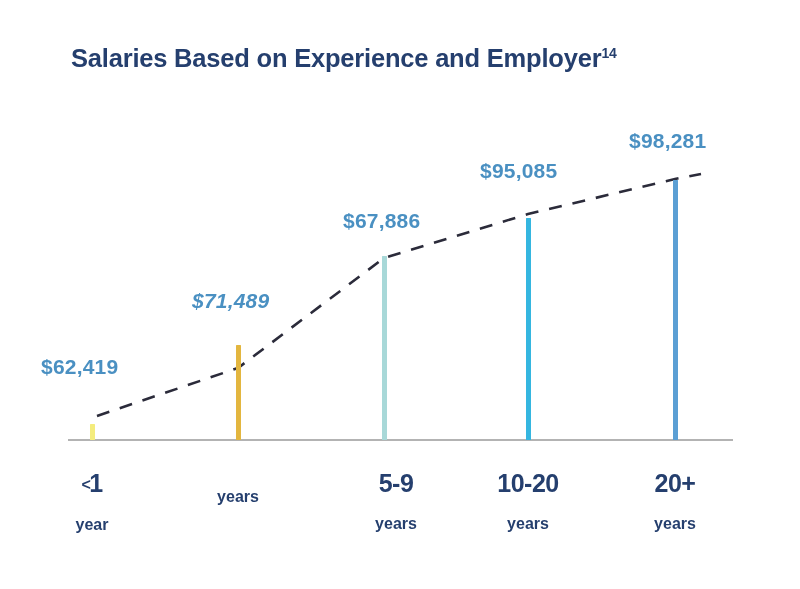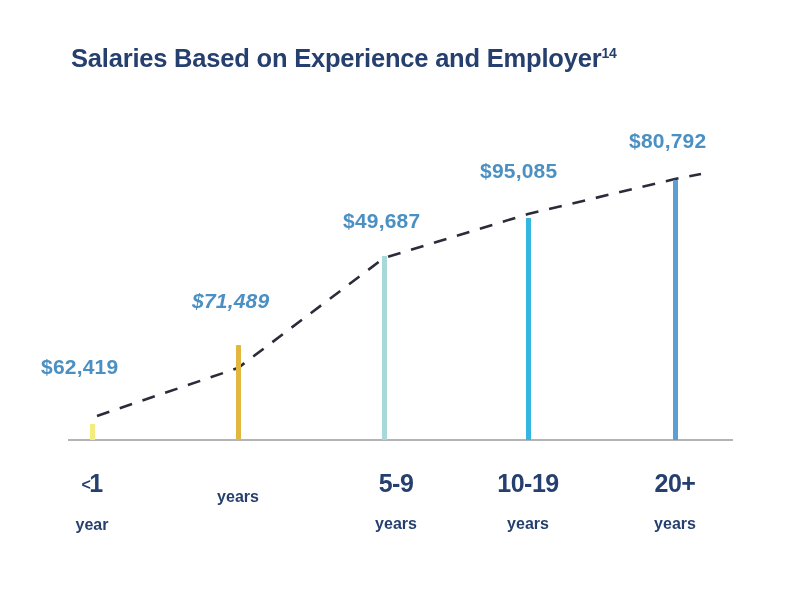--- a/index.html
+++ b/index.html
@@ -119,40 +119,40 @@
     </svg>
 
     <div class="bar" style="left:90px; top:424px; height:16px; background:#f4ec7d;"></div>
     <div class="bar" style="left:236px; top:345px; height:95px; background:#e3b63f;"></div>
     <div class="bar" style="left:382px; top:256px; height:184px; background:#a8d8d8;"></div>
     <div class="bar" style="left:526px; top:218px; height:222px; background:#35b6e0;"></div>
     <div class="bar" style="left:673px; top:180px; height:260px; background:#5b9fd4;"></div>
 
     <div class="value-label" style="left:41px; top:355px;">$62,419</div>
     <div class="value-label" style="left:192px; top:289px;font-style:italic;">$71,489</div>
-    <div class="value-label" style="left:343px; top:209px;">$49,687</div>
+    <div class="value-label" style="left:343px; top:209px;">$67,886</div>
     <div class="value-label" style="left:480px; top:159px;">$95,085</div>
-    <div class="value-label" style="left:629px; top:129px;">$80,792</div>
+    <div class="value-label" style="left:629px; top:129px;">$98,281</div>
 
     <div class="cat-label" style="left:32px; top:470px; width:120px;">
       <span class="cat-top"><span class="lt">&lt;</span><span>1</span></span>
       <span class="cat-bottom">year</span>
     </div>
 
     <div class="cat-label" style="left:178px; top:470px; width:120px;">
       <span class="cat-bottom">years</span>
     </div>
 
     <div class="cat-label" style="left:336px; top:470px; width:120px;">
       <span class="cat-top">5-9</span>
       <span class="cat-bottom">years</span>
     </div>
 
     <div class="cat-label" style="left:468px; top:470px; width:120px;">
-      <span class="cat-top">10-19</span>
+      <span class="cat-top">10-20</span>
       <span class="cat-bottom">years</span>
     </div>
 
     <div class="cat-label" style="left:615px; top:470px; width:120px;">
       <span class="cat-top">20+</span>
       <span class="cat-bottom">years</span>
     </div>
 
   </div>
 </div>

